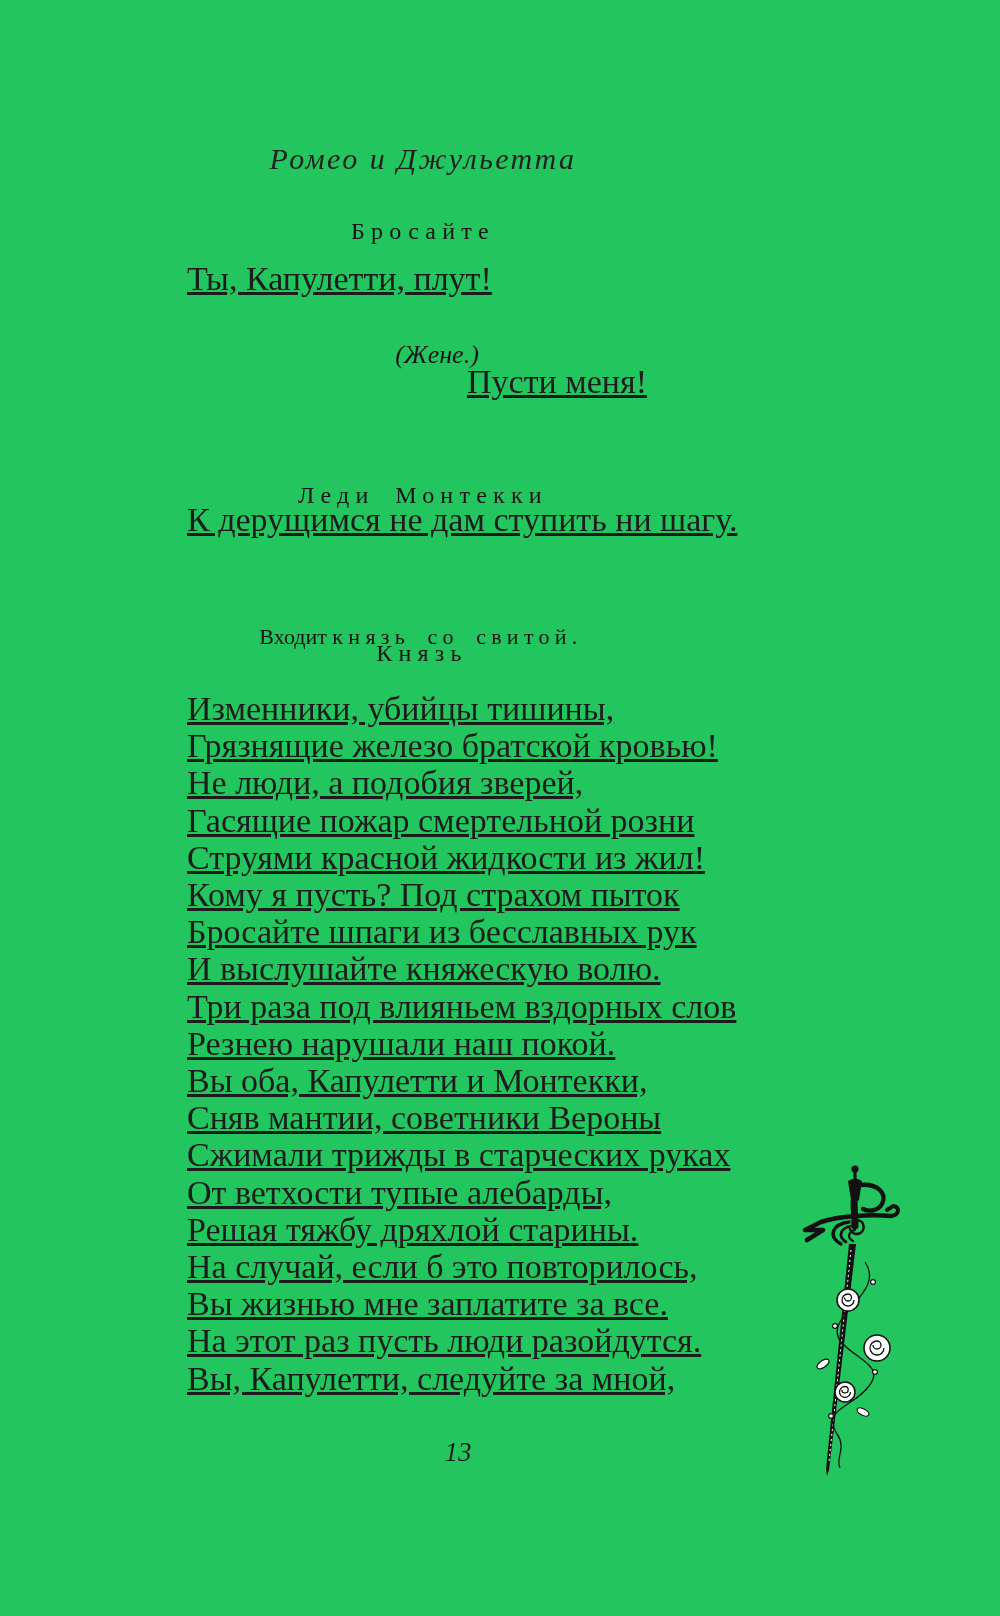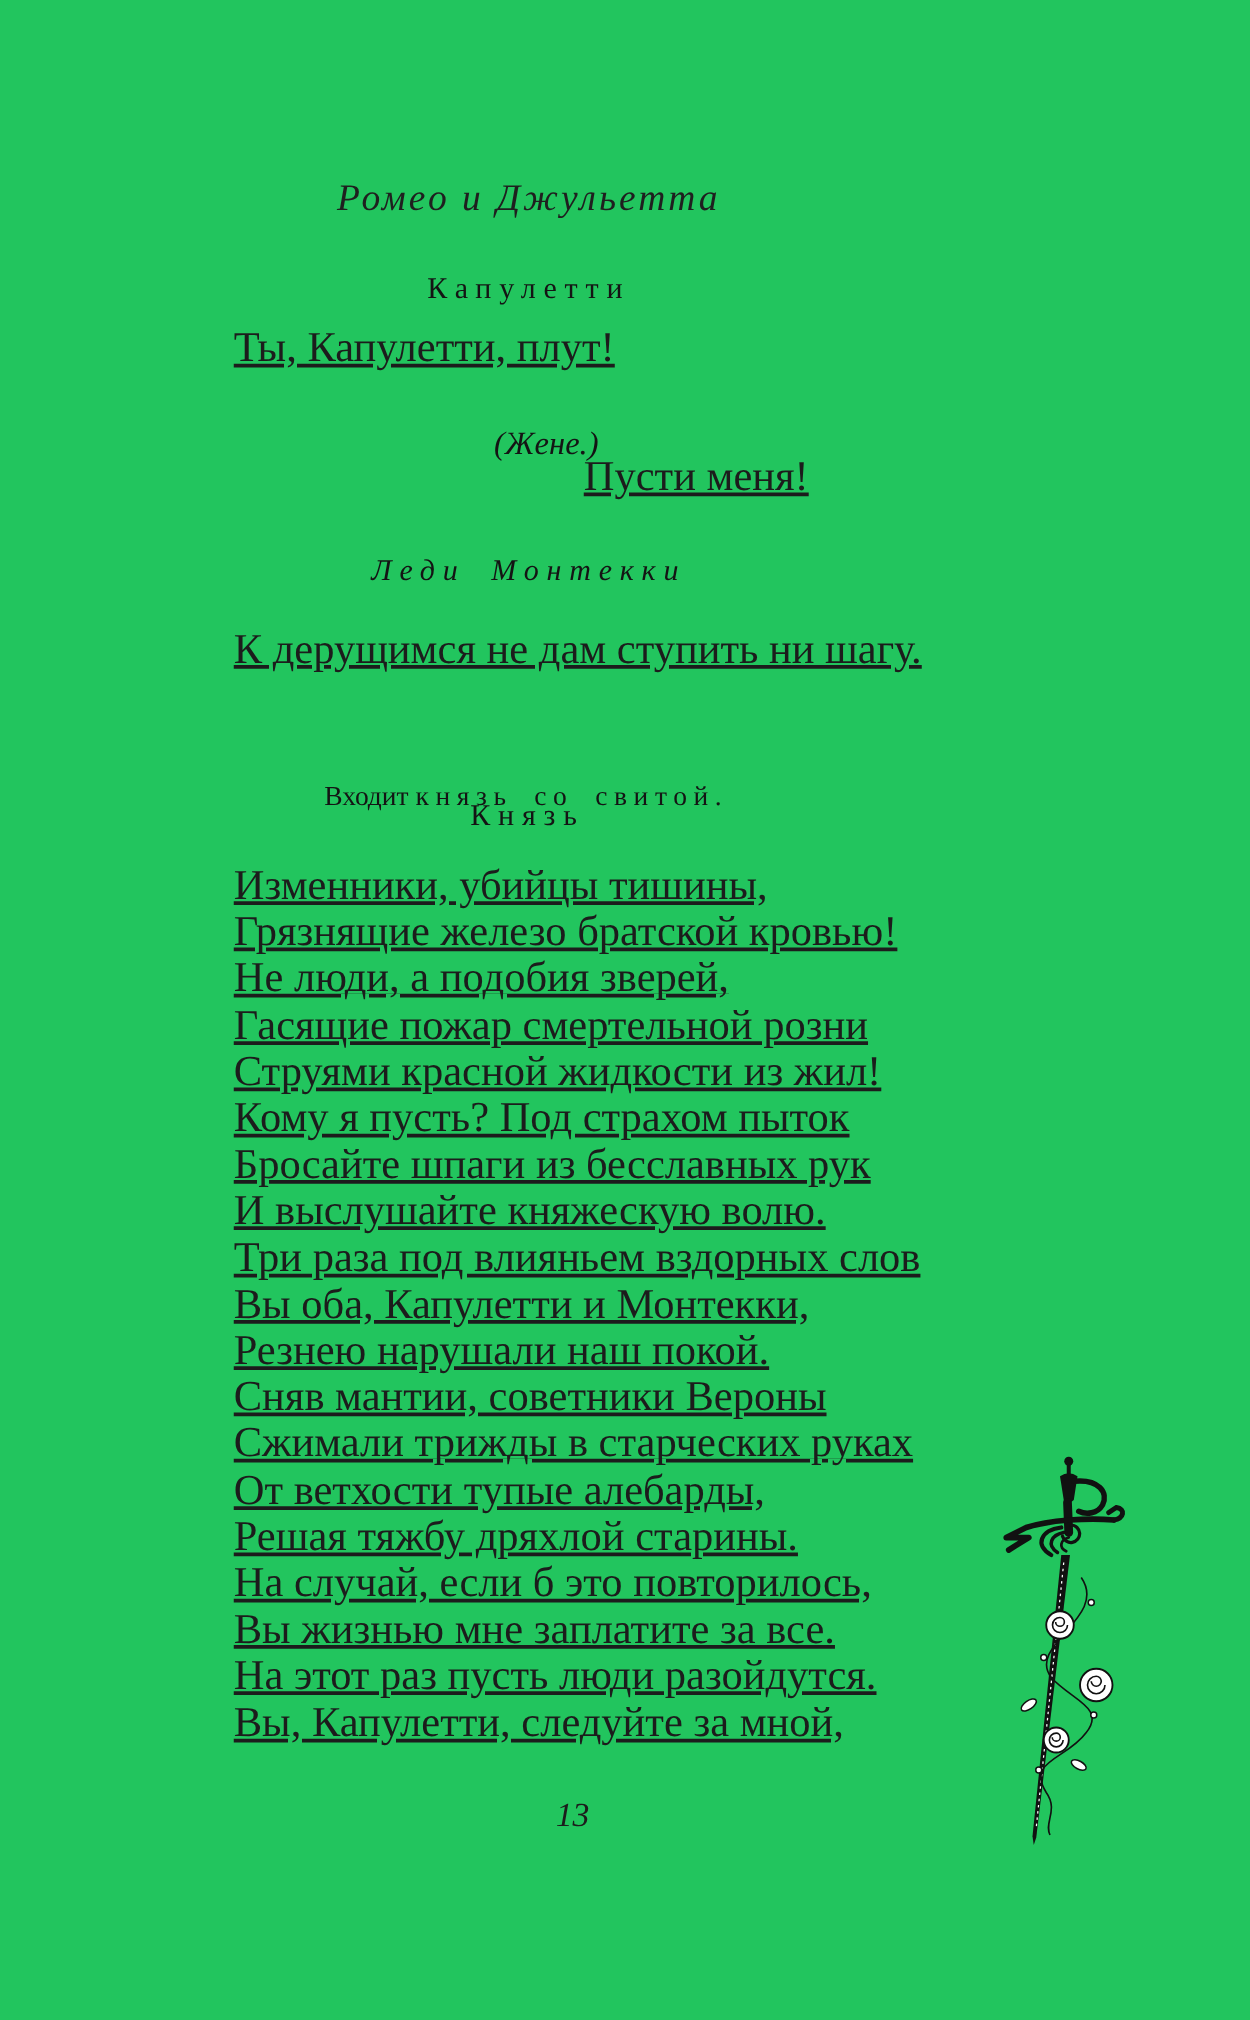--- a/index.html
+++ b/index.html
@@ -62,48 +62,48 @@
   }
   .illustration { position: absolute; }
 </style>
 </head>
 <body>
 
 <div class="page">
 
   <div class="abs centered running-header" style="left:423px; top:142px;">Ромео и Джульетта</div>
 
-  <div class="abs centered char-heading" style="left:423px; top:218px;">Капулетти</div>
+  <div class="abs centered char-heading" style="left:423px; top:218px;">Бросайте</div>
 
   <div class="abs body-line" style="left:187px; top:260px;">Ты, Капулетти, плут!</div>
 
   <div class="abs centered stage-italic" style="left:437px; top:340px;">(Жене.)</div>
 
   <div class="abs body-line" style="left:467px; top:363px;">Пусти меня!</div>
 
-  <div class="abs centered char-heading wide-words" style="left:423px; top:444px;font-style:italic;">Леди Монтекки</div>
+  <div class="abs centered char-heading wide-words" style="left:423px; top:482px;">Леди Монтекки</div>
 
   <div class="abs body-line" style="left:187px; top:501px;">К дерущимся не дам ступить ни шагу.</div>
 
   <div class="abs centered stage-direction" style="left:421px; top:580px;"><span>Входит</span> <span class="spaced">князь со свитой.</span></div>
 
   <div class="abs centered char-heading" style="left:422px; top:640px;">Князь</div>
 
   <div class="abs speech" style="left:187px; top:690px;">
     <div class="body-line">Изменники, убийцы тишины,</div>
     <div class="body-line">Грязнящие железо братской кровью!</div>
     <div class="body-line">Не люди, а подобия зверей,</div>
     <div class="body-line">Гасящие пожар смертельной розни</div>
     <div class="body-line">Струями красной жидкости из жил!</div>
     <div class="body-line">Кому я пусть? Под страхом пыток</div>
     <div class="body-line">Бросайте шпаги из бесславных рук</div>
     <div class="body-line">И выслушайте княжескую волю.</div>
     <div class="body-line">Три раза под влияньем вздорных слов</div>
+    <div class="body-line">Резнею нарушали наш покой.</div>
     <div class="body-line">Вы оба, Капулетти и Монтекки,</div>
-    <div class="body-line">Резнею нарушали наш покой.</div>
     <div class="body-line">Сняв мантии, советники Вероны</div>
     <div class="body-line">Сжимали трижды в старческих руках</div>
     <div class="body-line">От ветхости тупые алебарды,</div>
     <div class="body-line">Решая тяжбу дряхлой старины.</div>
     <div class="body-line">На случай, если б это повторилось,</div>
     <div class="body-line">Вы жизнью мне заплатите за все.</div>
     <div class="body-line">На этот раз пусть люди разойдутся.</div>
     <div class="body-line">Вы, Капулетти, следуйте за мной,</div>
   </div>
 

